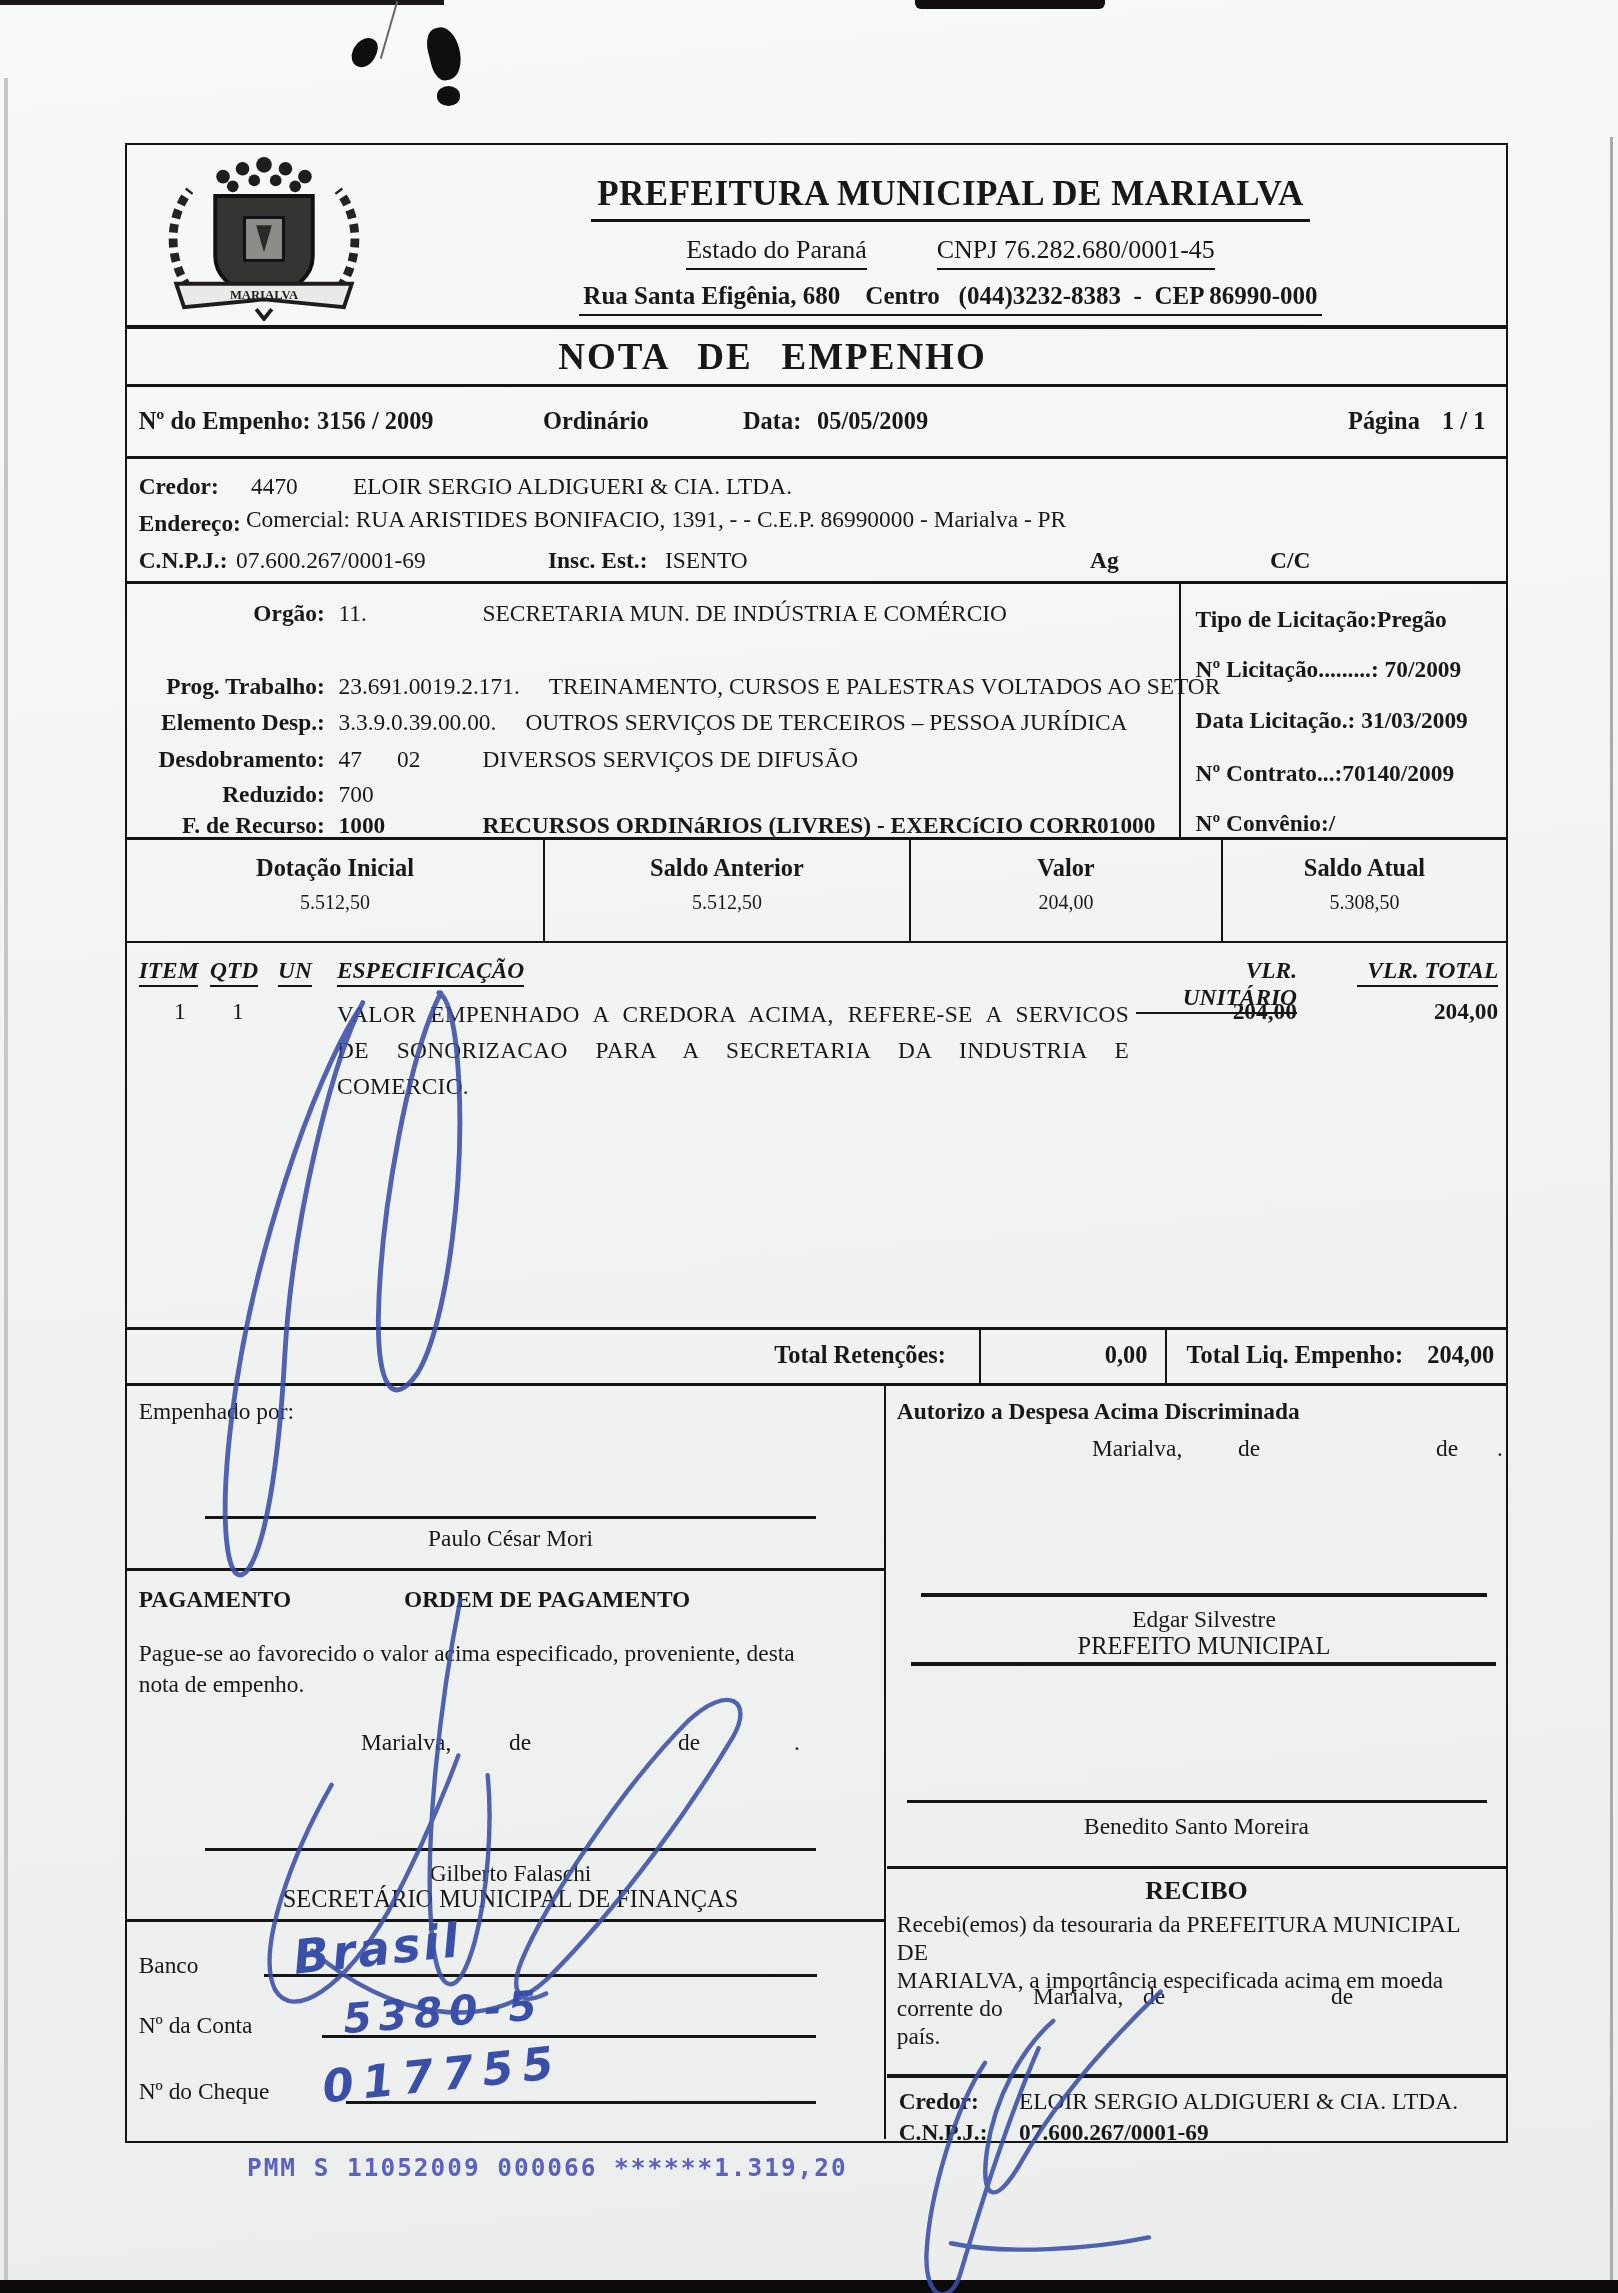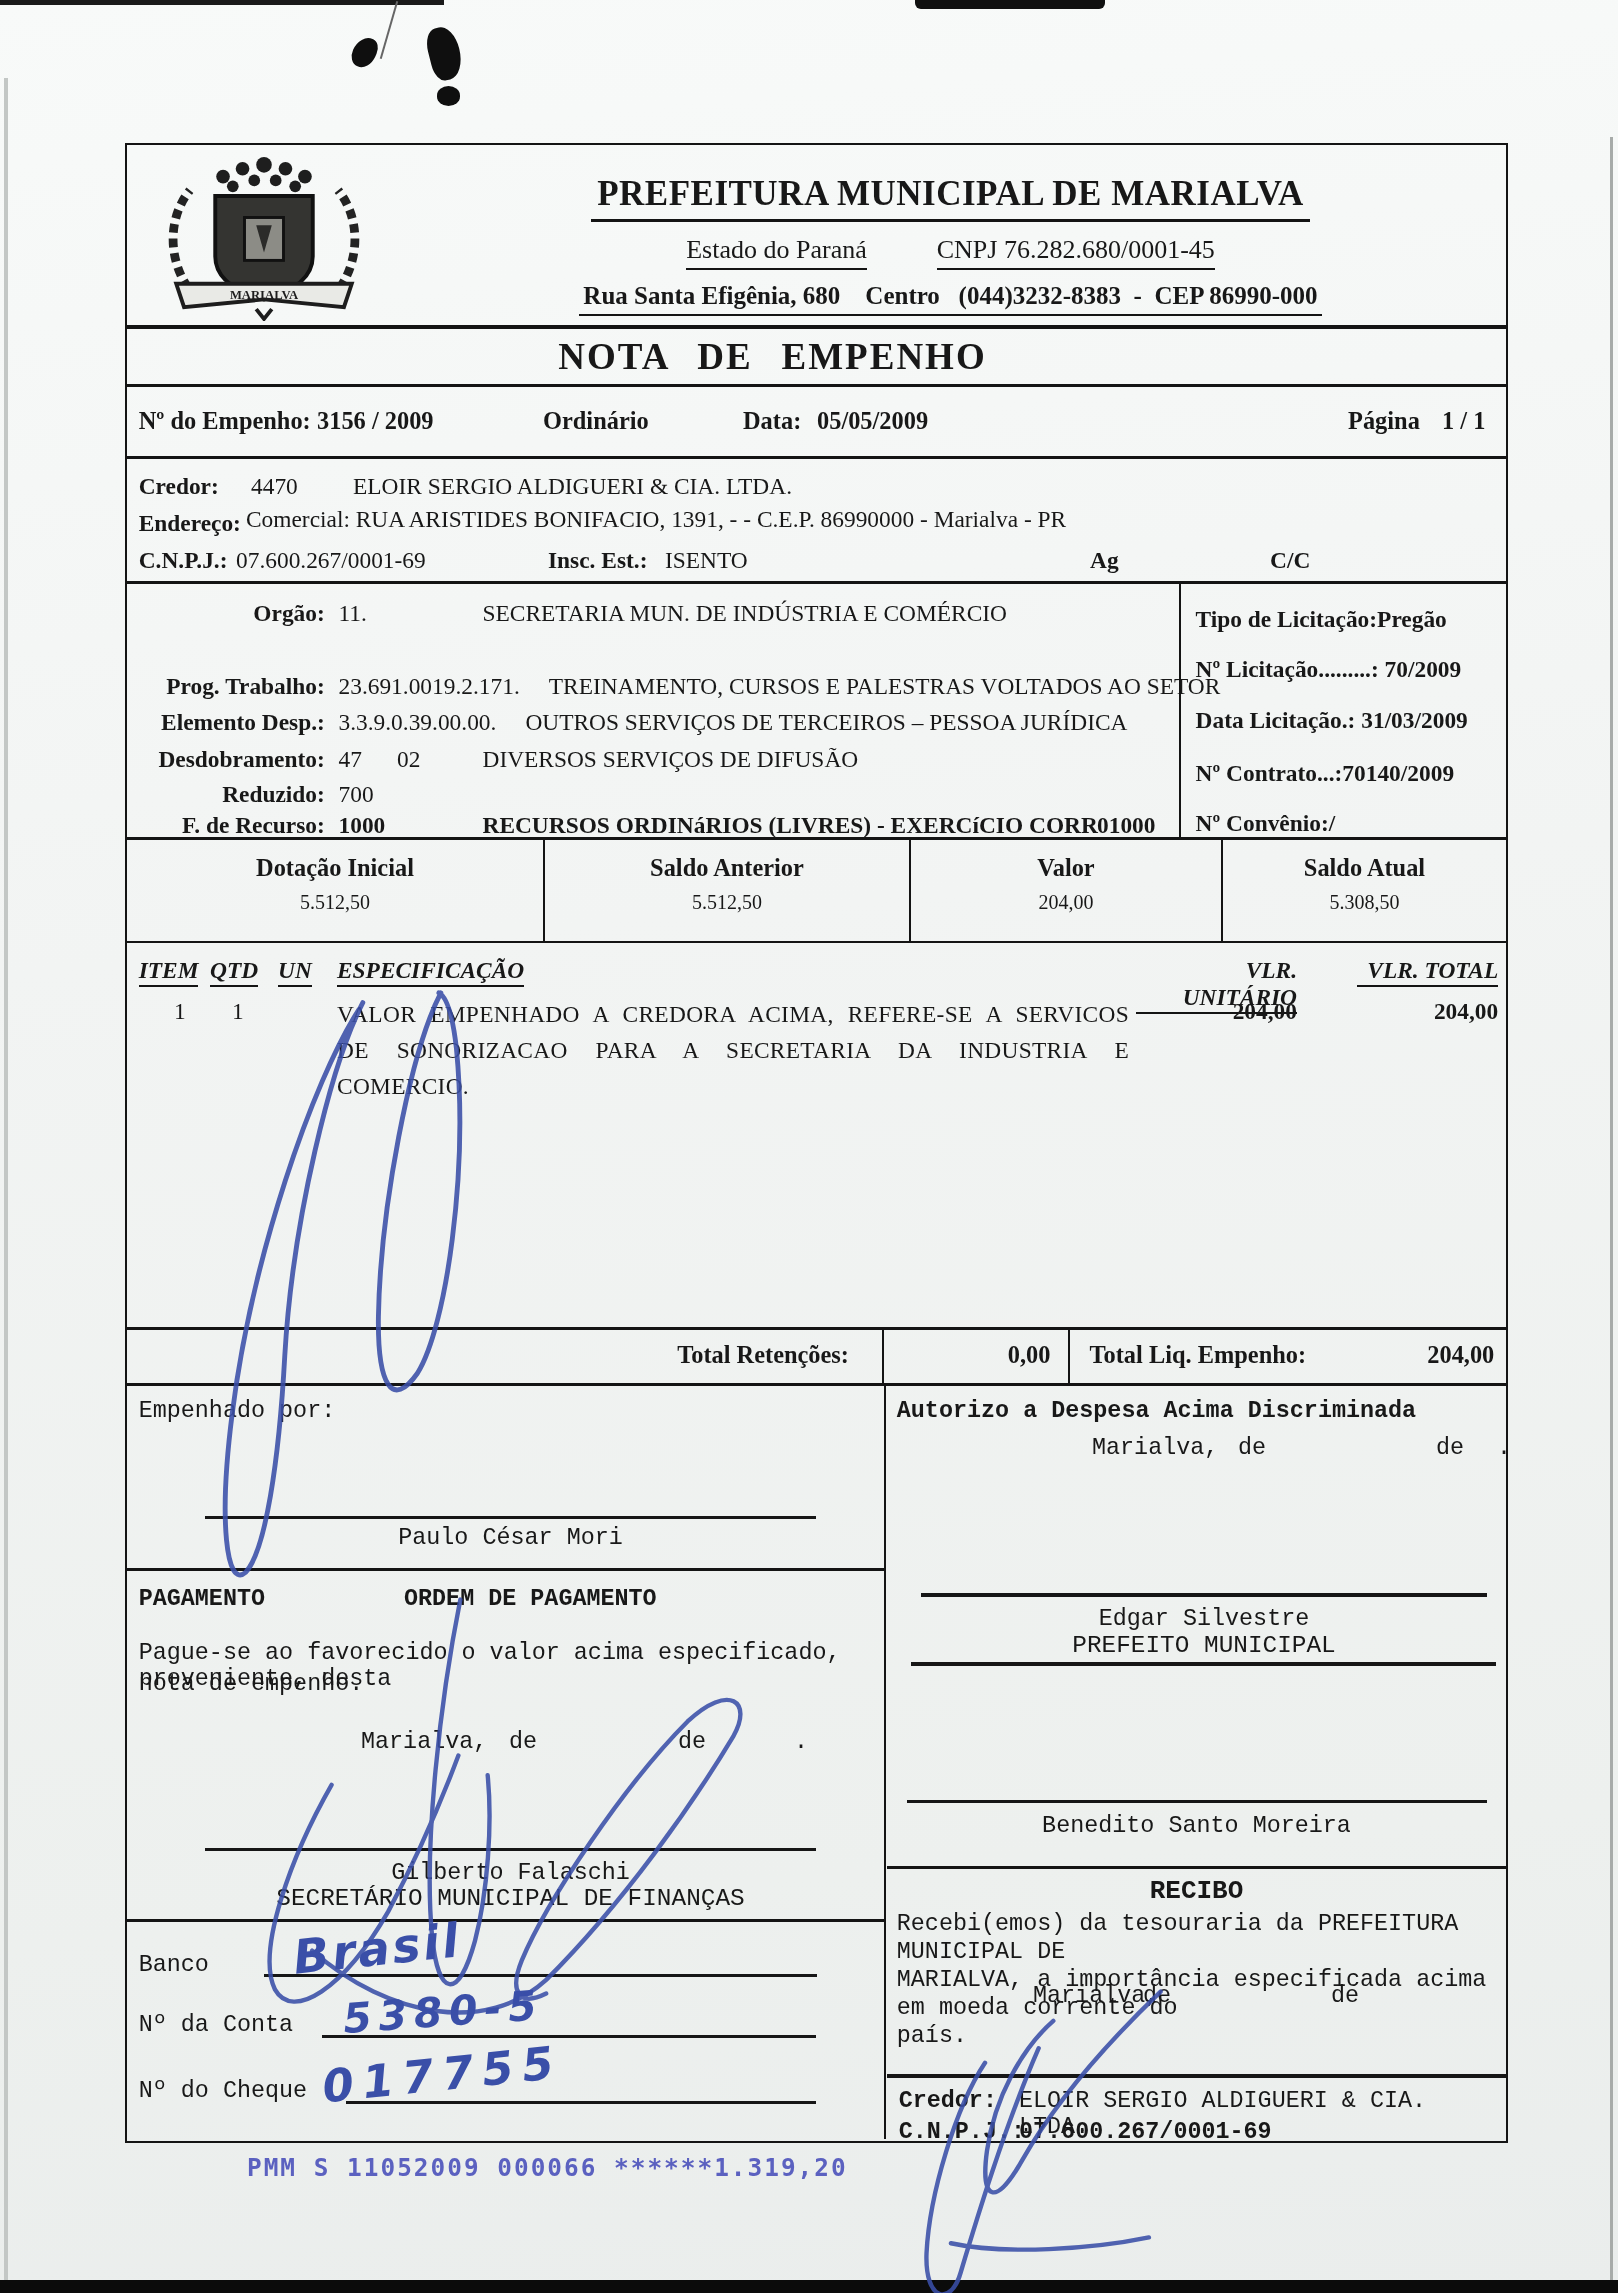--- a/index.html
+++ b/index.html
@@ -58,21 +58,21 @@
   .spec{position:absolute;left:210px;top:53px;width:792px;letter-spacing:0.3px;}
   .spec .jl{text-align:justify;text-align-last:justify;line-height:36px;}
   .spec .ll{line-height:36px;}
   .tot-cell{box-sizing:border-box;line-height:50px;font-weight:bold;}
   .colL{position:absolute;left:0;top:0;width:757px;height:100%;border-right:2.9px solid #141414;}
   .colR{position:absolute;left:760px;top:0;right:0;height:100%;}
   .ln{position:absolute;height:2.9px;background:#161616;}
   .lnT{position:absolute;height:3.9px;background:#161616;}
   .divfull{position:absolute;left:0;right:0;height:2.9px;background:#141414;}
   .ctr{text-align:center;}
-  .txt24{font-size:23.4px;font-family:Liberation Mono, monospace;}
+  .txt24{font-size:23.4px;}
   .txt25{font-size:24.4px;}
   .ink{font-family:"DejaVu Sans",sans-serif;font-style:italic;font-weight:600;
     color:var(--tinta);white-space:nowrap;}
   .stamp{font-family:"DejaVu Sans Mono",monospace;font-weight:bold;font-size:24.4px;
     letter-spacing:2px;color:var(--carimbo);white-space:nowrap;}
   .sig-svg{position:absolute;left:0;top:0;pointer-events:none;}
   .recibo-p{line-height:28px;font-size:23.4px;}
 </style>
 </head>
 <body>
@@ -218,21 +218,21 @@
       <div class="spec">
         <div class="jl">VALOR EMPENHADO A CREDORA ACIMA, REFERE-SE A SERVICOS</div>
         <div class="jl">DE SONORIZACAO PARA A SECRETARIA DA INDUSTRIA E</div>
         <div class="ll">COMERCIO.</div>
       </div>
       <span class="abs b" style="left:1009px;top:55px;width:161px;text-align:right;">204,00</span>
       <span class="abs b" style="right:7.8px;top:55px;width:141px;text-align:right;">204,00</span>
     </div>
 
     <div class="sec sec-total">
-      <div class="tot-cell bdr-r" style="width:757px;text-align:right;padding-right:33px;">
+      <div class="tot-cell bdr-r" style="width:854px;text-align:right;padding-right:33px;">
         <span>Total Retenções:</span>
       </div>
       <div class="tot-cell bdr-r" style="width:186px;text-align:right;padding-right:17.6px;">
         <span>0,00</span>
       </div>
       <div class="tot-cell" style="flex:1;display:flex;justify-content:space-between;padding:0 11.7px 0 19.5px;">
         <span>Total Liq. Empenho:</span>
         <span>204,00</span>
       </div>
     </div>

